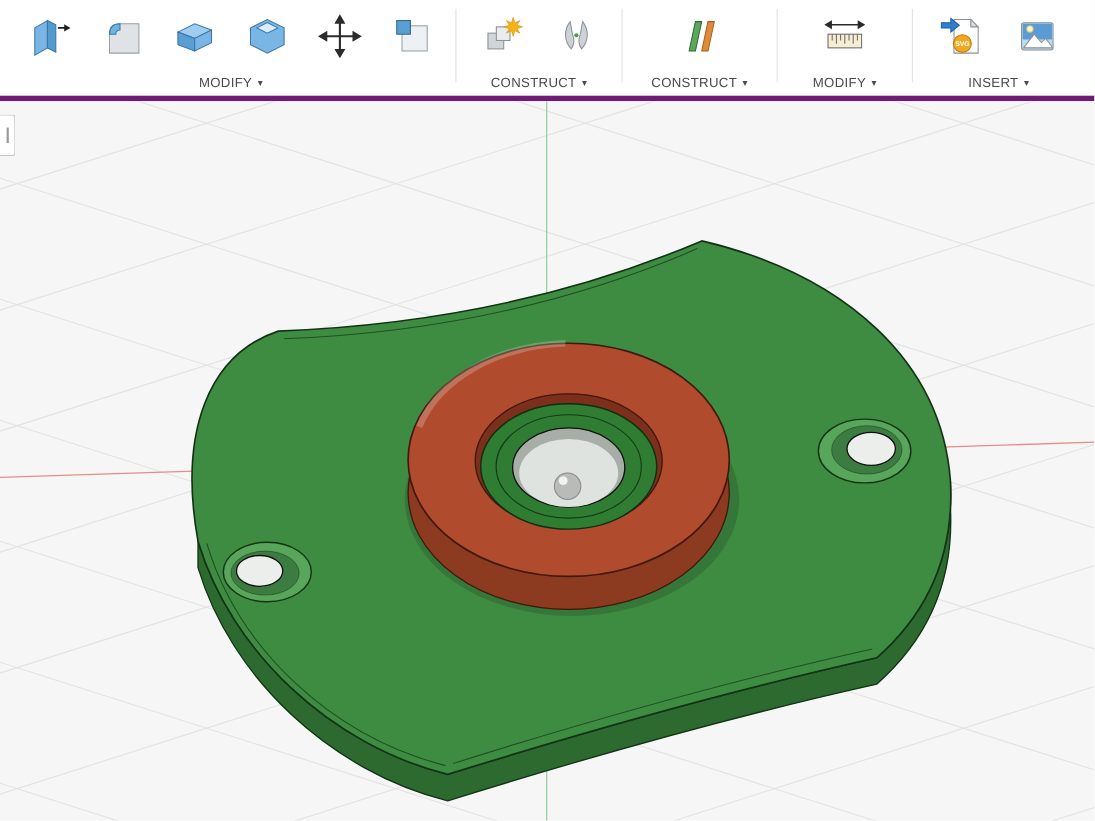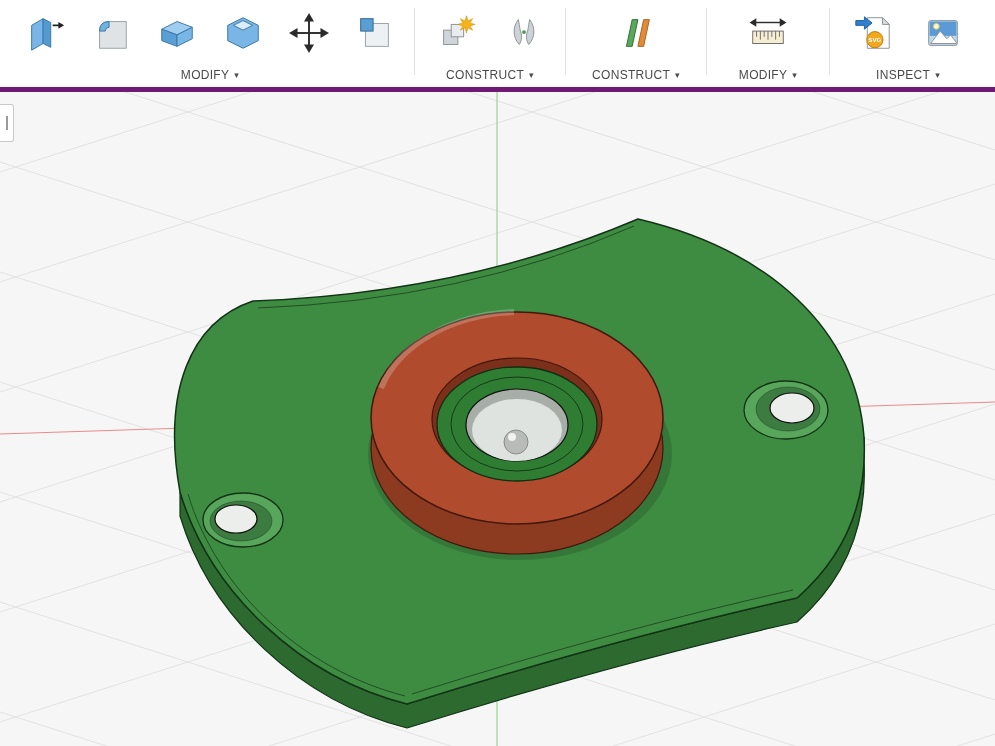--- a/index.html
+++ b/index.html
@@ -189,21 +189,21 @@
       <button class="tb-btn">
         <svg class="ic" viewBox="0 0 44 44">
           <rect x="7" y="9" width="30" height="26" rx="2" fill="#bfd9ef" stroke="#8b9196"></rect>
           <rect x="8" y="10" width="28" height="15" fill="#5b9bd5"></rect>
           <circle cx="15" cy="15" r="3" fill="#fff7d0" stroke="#e0c860"></circle>
           <polygon points="9,33 19,20 26,28 30,24 36,32 36,33" fill="#ffffff" stroke="#8b9196"></polygon>
         </svg>
       </button>
     </div>
     <div class="tb-label">
-      <span>INSPECT</span>
+      <span>INSERT</span>
       <span class="caret">▾</span>
     </div>
   </div>
 
 </header>
 
 <div class="viewport">
 
   <div class="side-tab">
     <div class="bar"></div>

